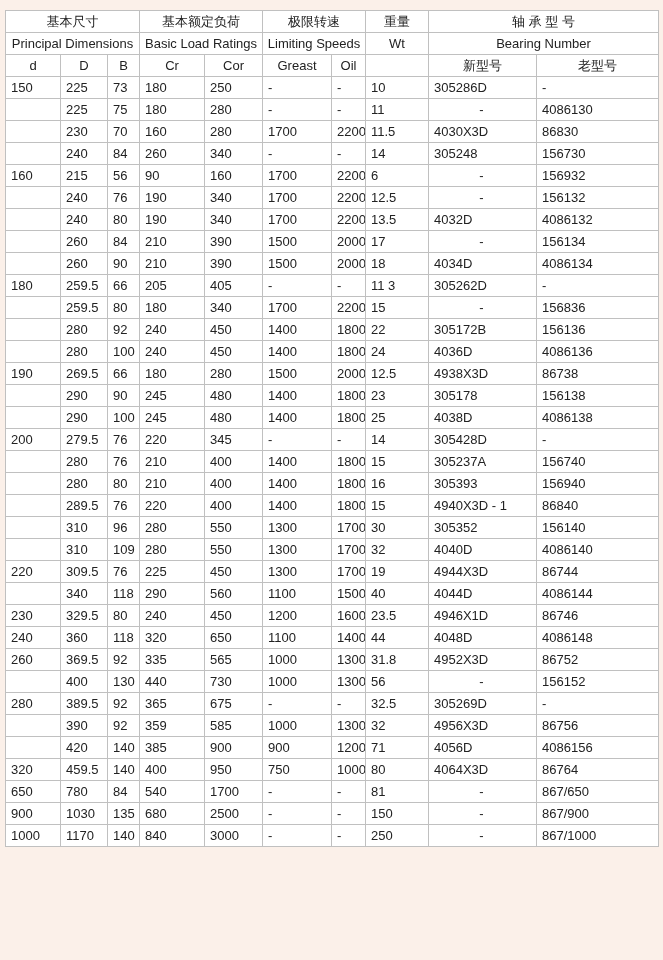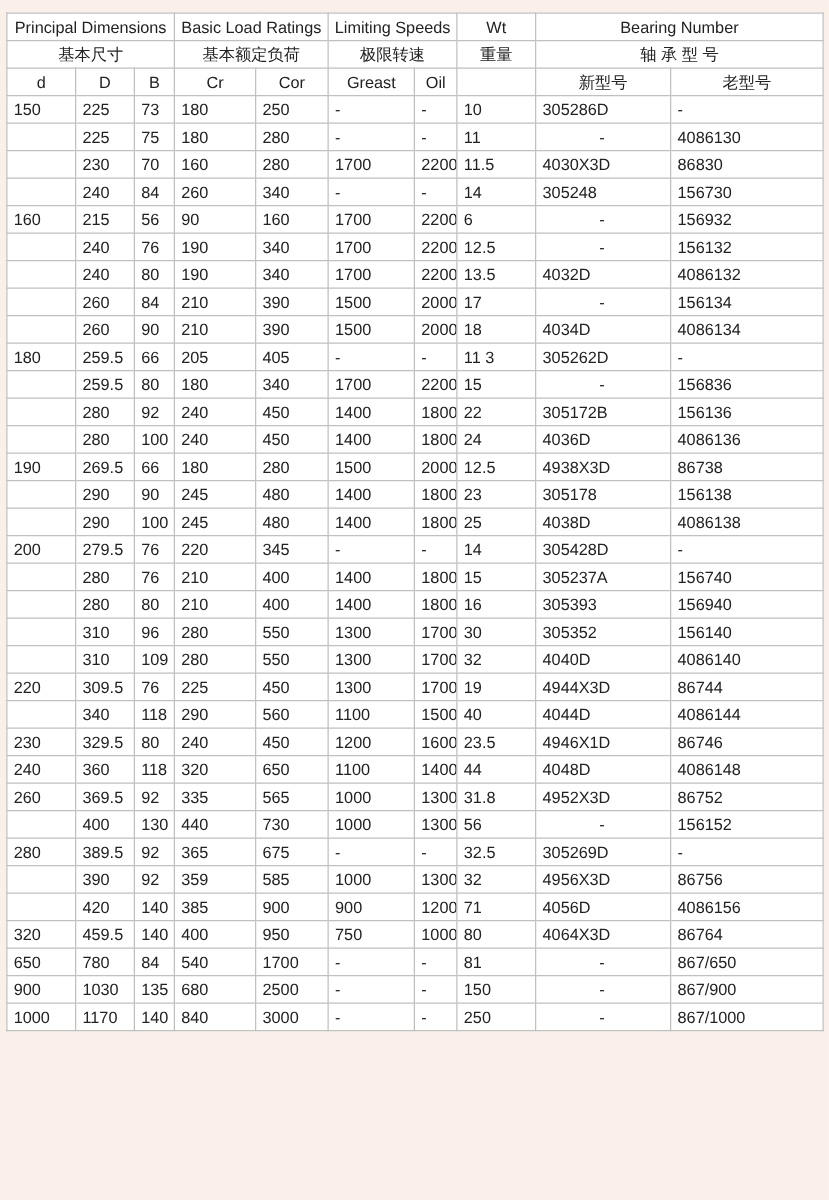--- a/index.html
+++ b/index.html
@@ -60,32 +60,32 @@
       <col style="width:65px">
         <col style="width:58px">
       <col style="width:69px">
         <col style="width:34px">
       <col style="width:63px">
       <col style="width:108px">
         <col style="width:122px">
     </colgroup>
     <thead>
       <tr>
+        <th colspan="3">基本尺寸</th>
+        <th colspan="2">基本额定负荷</th>
+        <th colspan="2">极限转速</th>
+        <th>重量</th>
+        <th colspan="2">轴 承 型 号</th>
+      </tr>
+      <tr>
         <th colspan="3">Principal Dimensions</th>
         <th colspan="2">Basic Load Ratings</th>
         <th colspan="2">Limiting Speeds</th>
         <th>Wt</th>
         <th colspan="2">Bearing Number</th>
-      </tr>
-      <tr>
-        <th colspan="3">基本尺寸</th>
-        <th colspan="2">基本额定负荷</th>
-        <th colspan="2">极限转速</th>
-        <th>重量</th>
-        <th colspan="2">轴 承 型 号</th>
       </tr>
       <tr>
         <th>d</th>
         <th>D</th>
         <th>B</th>
         <th>Cr</th>
         <th>Cor</th>
         <th>Greast</th>
         <th>Oil</th>
         <th></th>
@@ -317,20 +317,32 @@
           <td>210</td>
           <td>400</td>
           <td>1400</td>
           <td>1800</td>
           <td>16</td>
           <td>305393</td>
           <td>156940</td>
         </tr>
         <tr>
           <td></td>
+          <td>289.5</td>
+          <td>76</td>
+          <td>220</td>
+          <td>400</td>
+          <td>1400</td>
+          <td>1800</td>
+          <td>15</td>
+          <td>4940X3D - 1</td>
+          <td>86840</td>
+        </tr>
+        <tr>
+          <td></td>
           <td>310</td>
           <td>96</td>
           <td>280</td>
           <td>550</td>
           <td>1300</td>
           <td>1700</td>
           <td>30</td>
           <td>305352</td>
           <td>156140</td>
         </tr>

